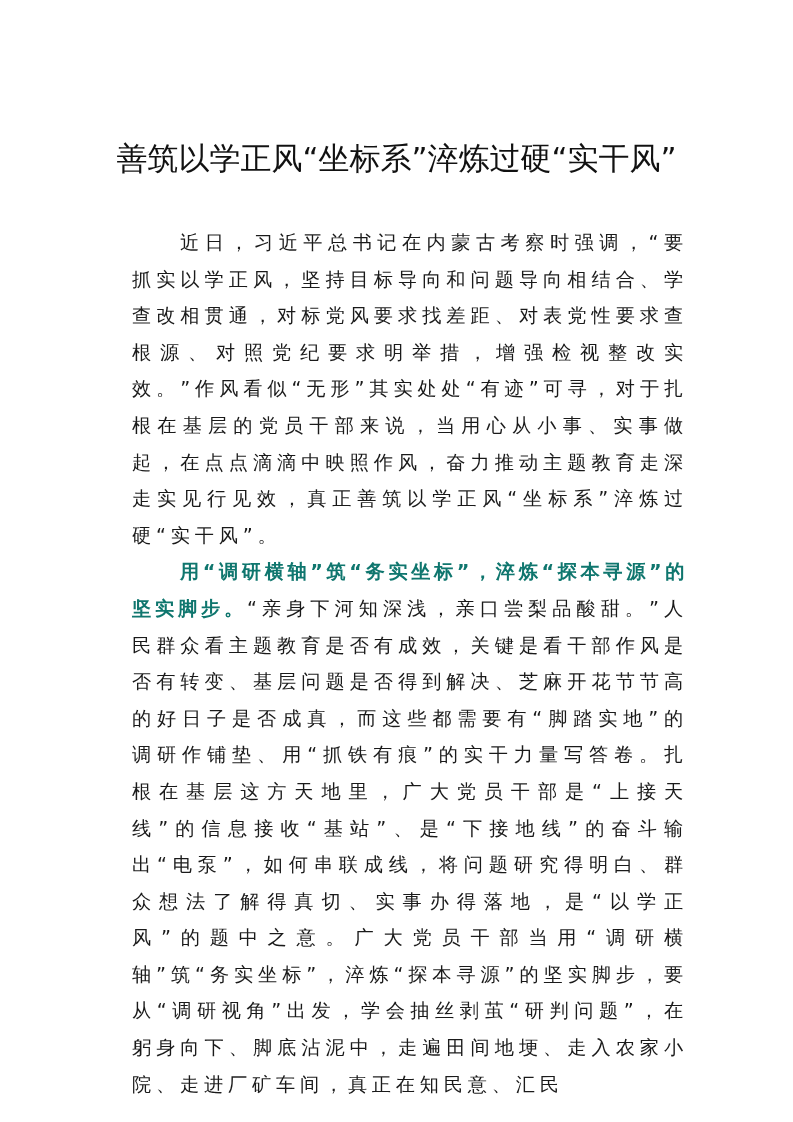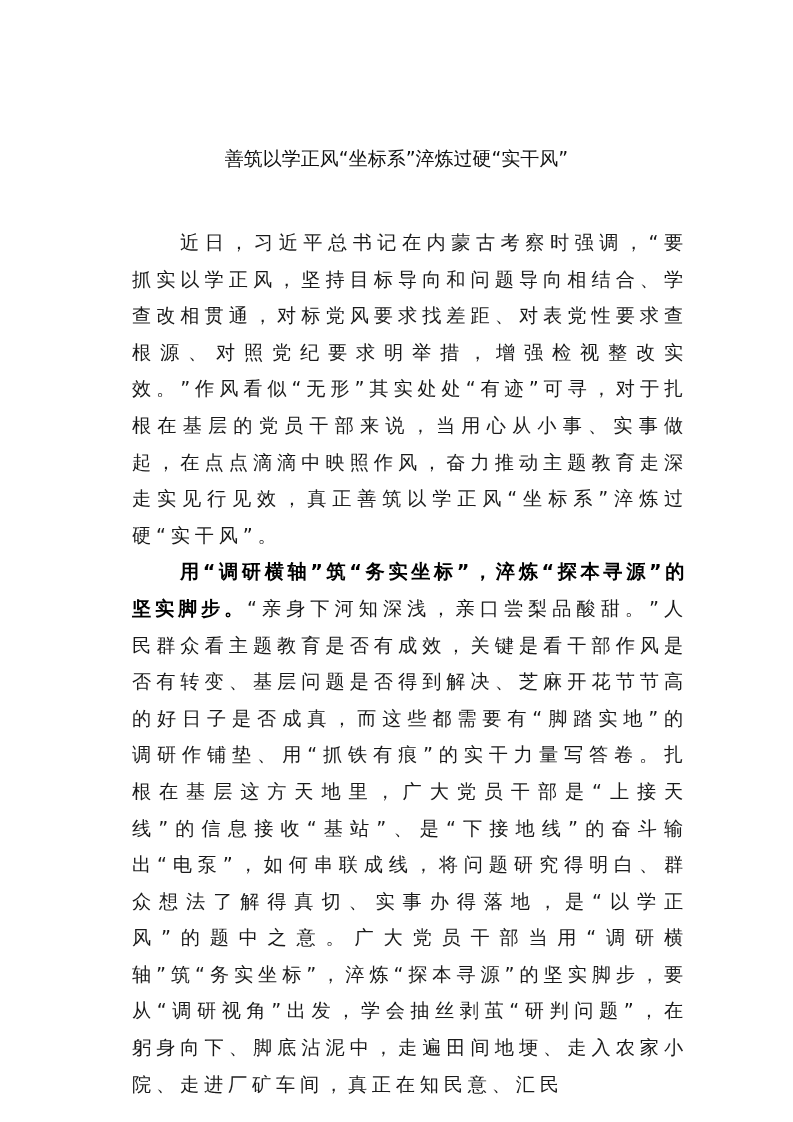--- a/index.html
+++ b/index.html
@@ -21,21 +21,21 @@
     width: 793px;
     height: 1122px;
     background: #ffffff;
   }
   .title {
     position: absolute;
     top: 141px;
     left: 0;
     width: 793px;
     text-align: center;
-    font-size: 19px;
+    font-size: 31px;
     line-height: 34px;
     font-weight: normal;
     color: #111111;
     letter-spacing: 0px;
     margin: 0;
   }
   .body-text {
     position: absolute;
     left: 120px;
     top: 225px;
@@ -49,21 +49,21 @@
     color: #1a1a1a;
     margin-left: 12px;
   }
   .para {
     margin: 0;
     text-indent: 48px;
   }
   .lead {
     font-weight: bold;
     letter-spacing: 3.6px;
-    color: #000000;
+    color: #0f766e;
   }
 </style>
 </head>
 <body>
 
 <div class="page">
   <h1 class="title">善筑以学正风“坐标系”淬炼过硬“实干风”</h1>
 
   <div class="body-text">
     <p class="para"><span>近日，习近平总书记在内蒙古考察时强调，“要抓实以学正风，坚持目标导向和问题导向相结合、学查改相贯通，对标党风要求找差距、对表党性要求查根源、对照党纪要求明举措，增强检视整改实效。”作风看似“无形”其实处处“有迹”可寻，对于扎根在基层的党员干部来说，当用心从小事、实事做起，在点点滴滴中映照作风，奋力推动主题教育走深走实见行见效，真正善筑以学正风“坐标系”淬炼过硬“实干风”。</span></p>

